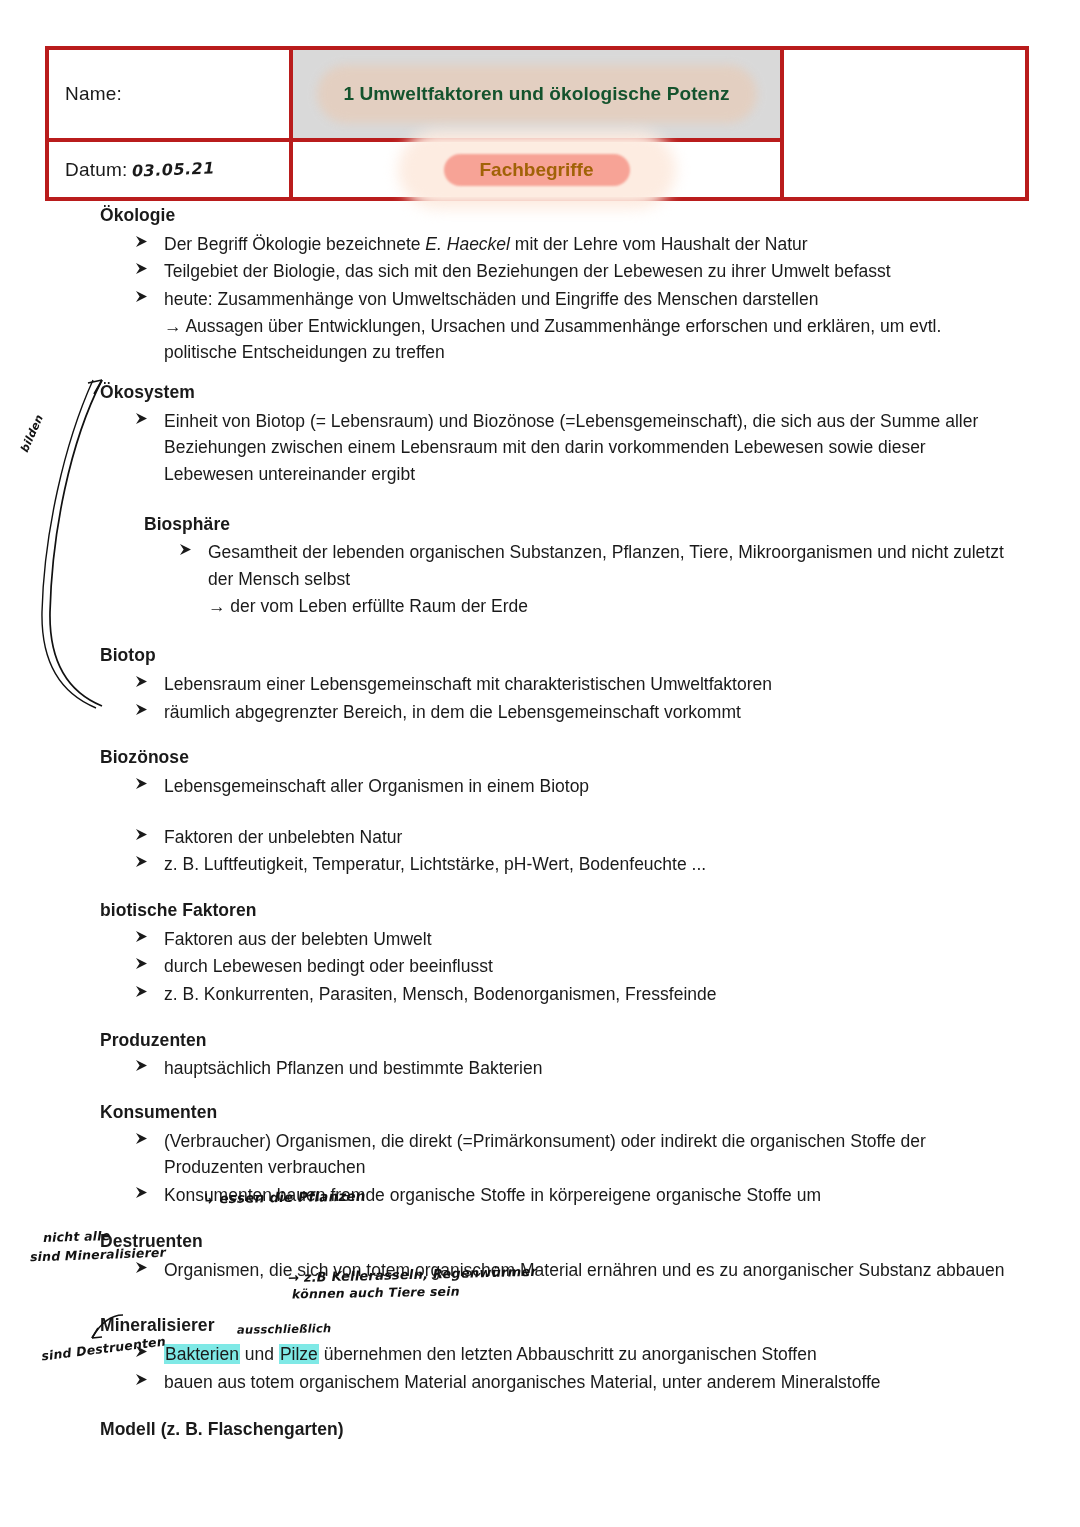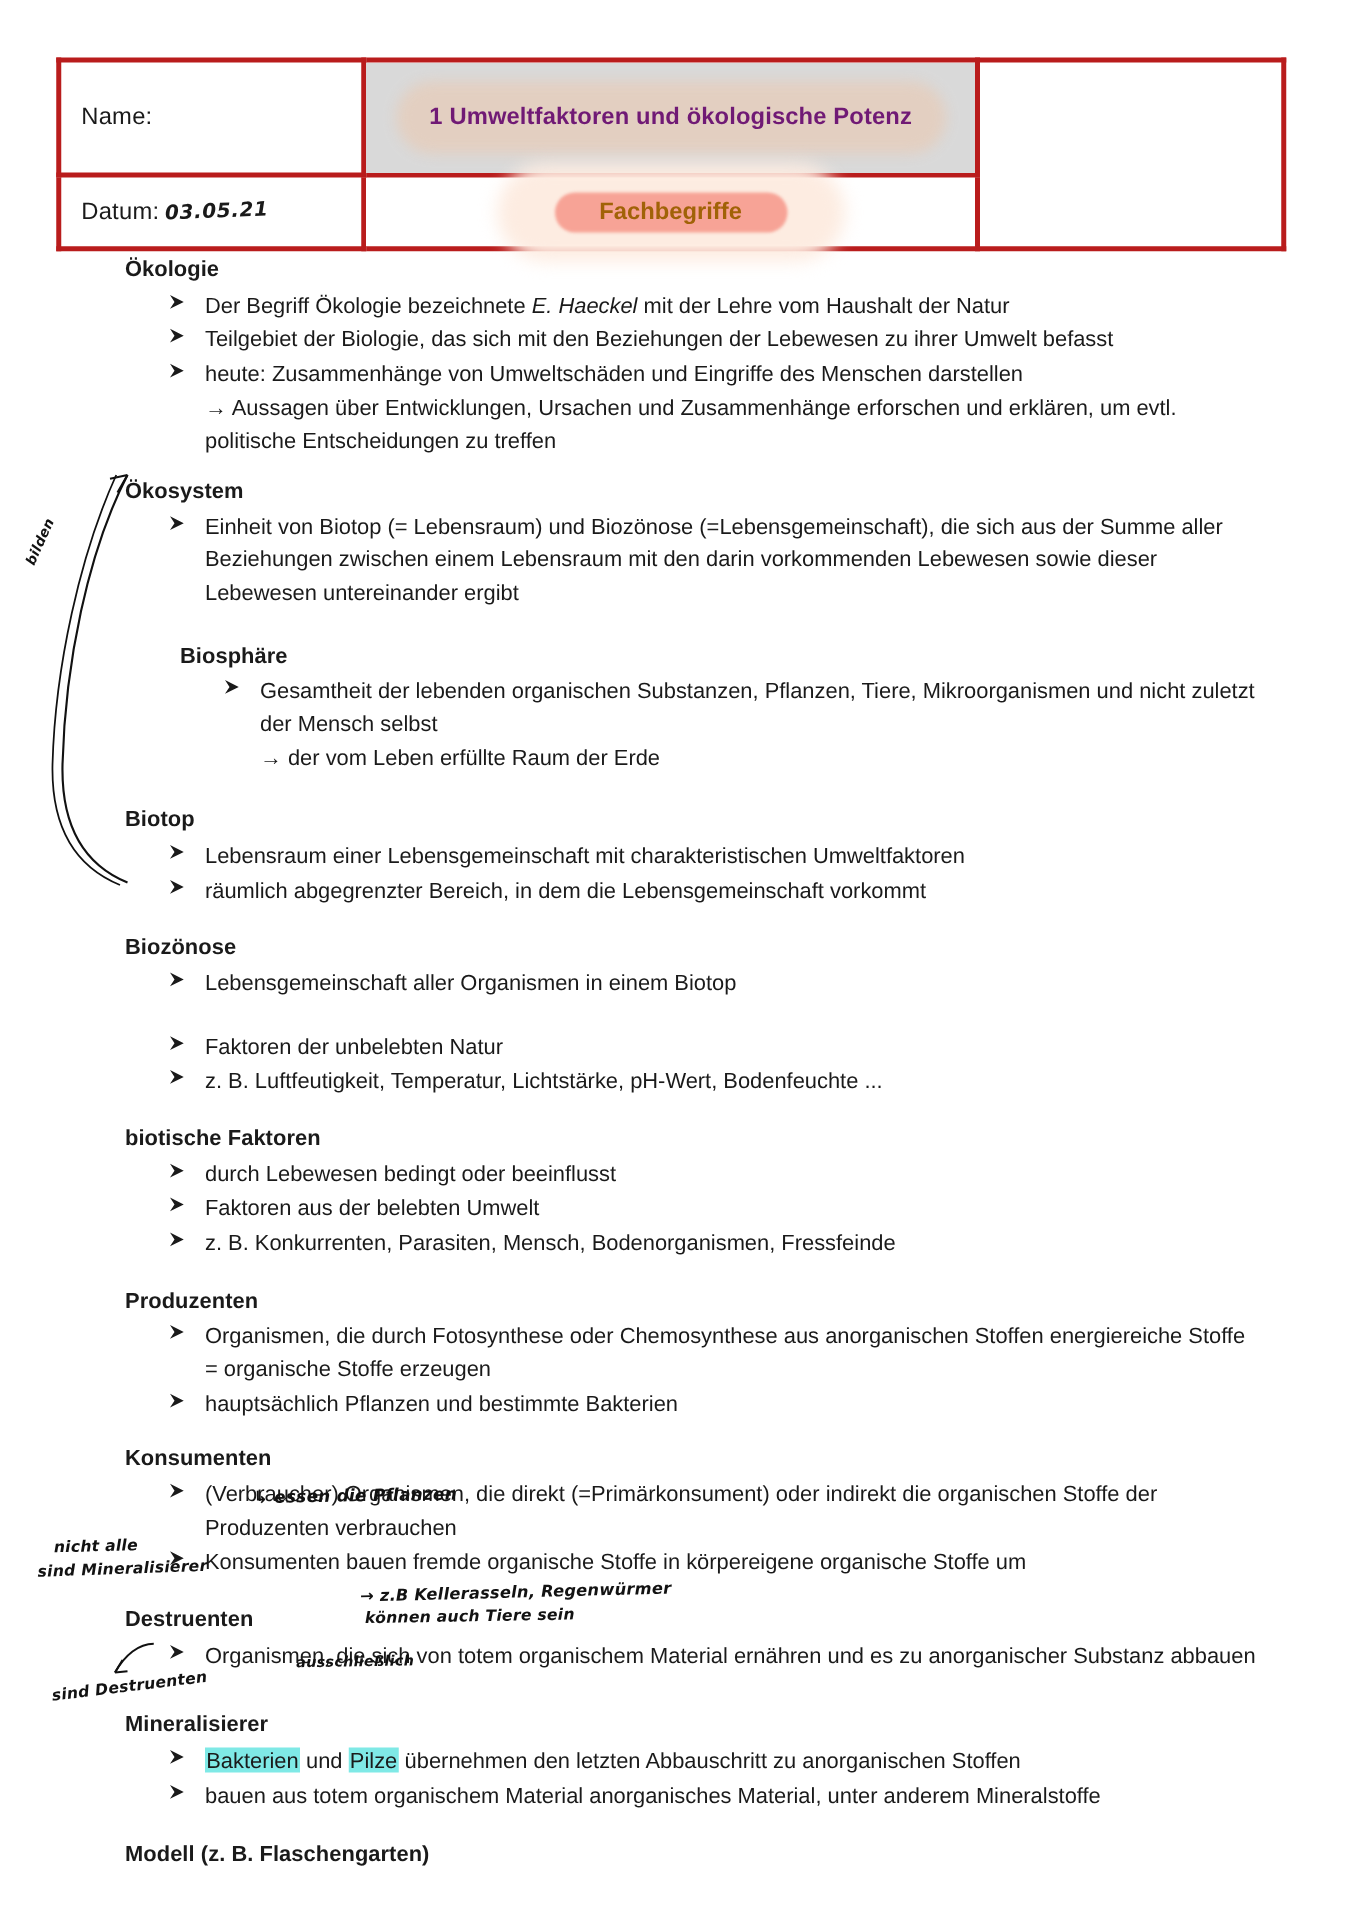--- a/index.html
+++ b/index.html
@@ -83,21 +83,21 @@
   .title-text {
     position: absolute;
     left: 0; top: 0;
     width: 100%;
     height: 100%;
     display: flex;
     align-items: center;
     justify-content: center;
     font-size: 19px;
     font-weight: bold;
-    color: #701a75;
+    color: #14532d;
     letter-spacing: .1px;
   }
 
   
   .sub-pill-wrap {
     position: absolute;
     left: 50%;
     top: 50%;
     transform: translate(-50%, -50%);
     width: 250px;
@@ -381,46 +381,40 @@
       </ul>
     </div>
 
     <div class="section" style="margin-top:22px;">
       <div class="sec-head">biotische Faktoren</div>
       <ul class="bullets">
         <li>
           <svg class="arrowhead" viewBox="0 0 14 14">
               <path d="M1 1 L12 6.5 L1 12 L4.6 6.5 Z" fill="#1a1a1a"></path>
             </svg>
+          <span>Faktoren aus der belebten Umwelt</span>
+        </li>
+        <li>
+          <svg class="arrowhead" viewBox="0 0 14 14">
+              <path d="M1 1 L12 6.5 L1 12 L4.6 6.5 Z" fill="#1a1a1a"></path>
+            </svg>
           <span>durch Lebewesen bedingt oder  beeinflusst</span>
-        </li>
-        <li>
-          <svg class="arrowhead" viewBox="0 0 14 14">
-              <path d="M1 1 L12 6.5 L1 12 L4.6 6.5 Z" fill="#1a1a1a"></path>
-            </svg>
-          <span>Faktoren aus der belebten Umwelt</span>
         </li>
         <li>
           <svg class="arrowhead" viewBox="0 0 14 14">
               <path d="M1 1 L12 6.5 L1 12 L4.6 6.5 Z" fill="#1a1a1a"></path>
             </svg>
           <span>z. B. Konkurrenten, Parasiten, Mensch, Bodenorganismen, Fressfeinde</span>
         </li>
       </ul>
     </div>
 
     <div class="section" style="margin-top:22px;">
       <div class="sec-head">Produzenten</div>
       <ul class="bullets">
-        <li>
-          <svg class="arrowhead" viewBox="0 0 14 14">
-              <path d="M1 1 L12 6.5 L1 12 L4.6 6.5 Z" fill="#1a1a1a"></path>
-            </svg>
-          <span>Organismen, die durch Fotosynthese oder Chemosynthese aus anorganischen Stoffen energiereiche Stoffe = organische Stoffe erzeugen</span>
-        </li>
         <li>
           <svg class="arrowhead" viewBox="0 0 14 14">
               <path d="M1 1 L12 6.5 L1 12 L4.6 6.5 Z" fill="#1a1a1a"></path>
             </svg>
           <span>hauptsächlich Pflanzen und bestimmte Bakterien</span>
         </li>
       </ul>
     </div>
 
     <div class="section" style="margin-top:20px;">

